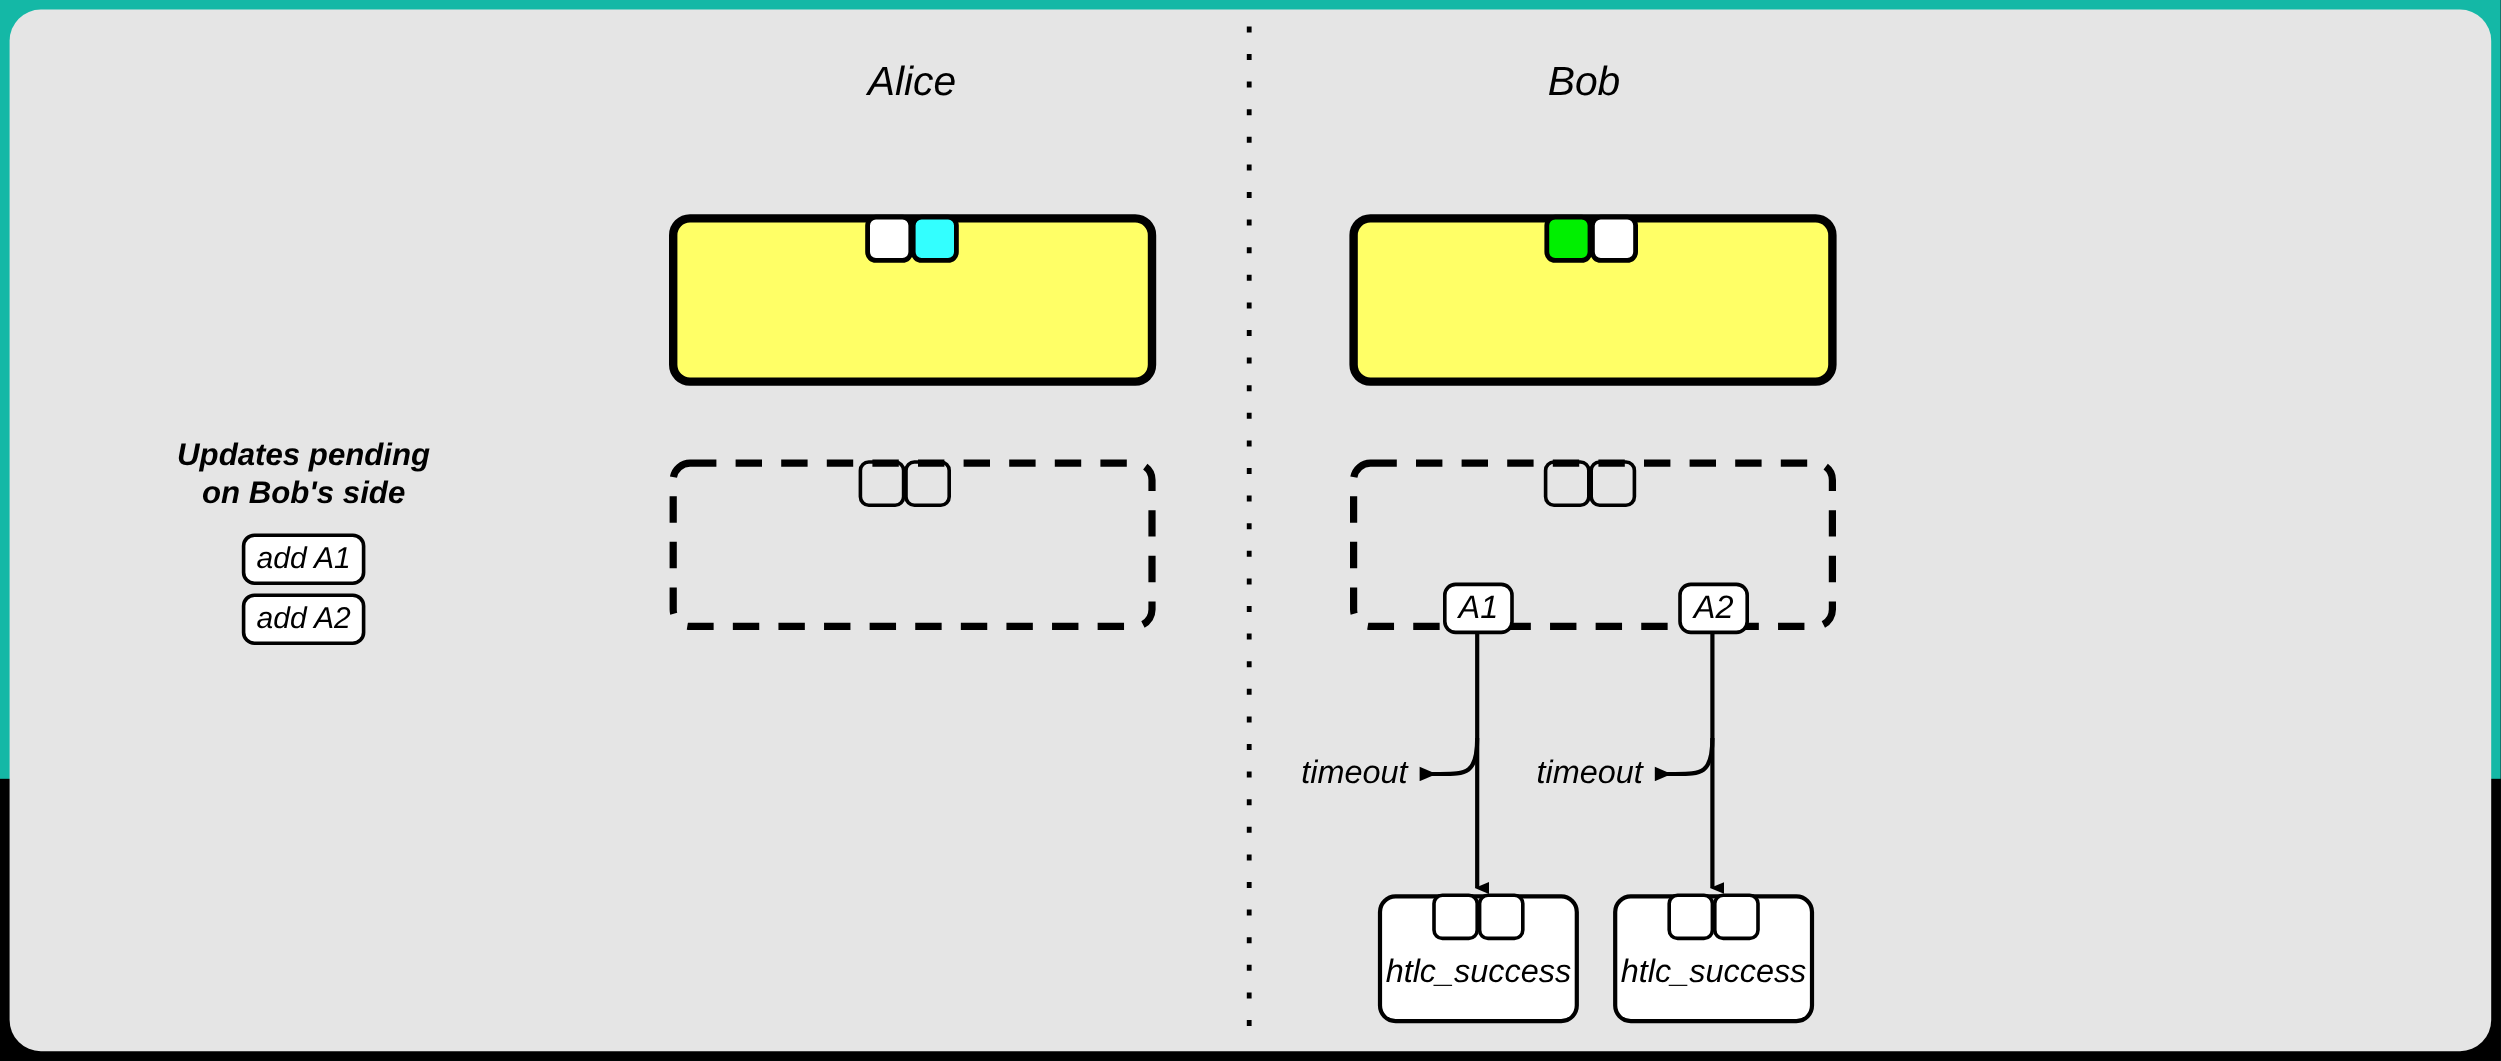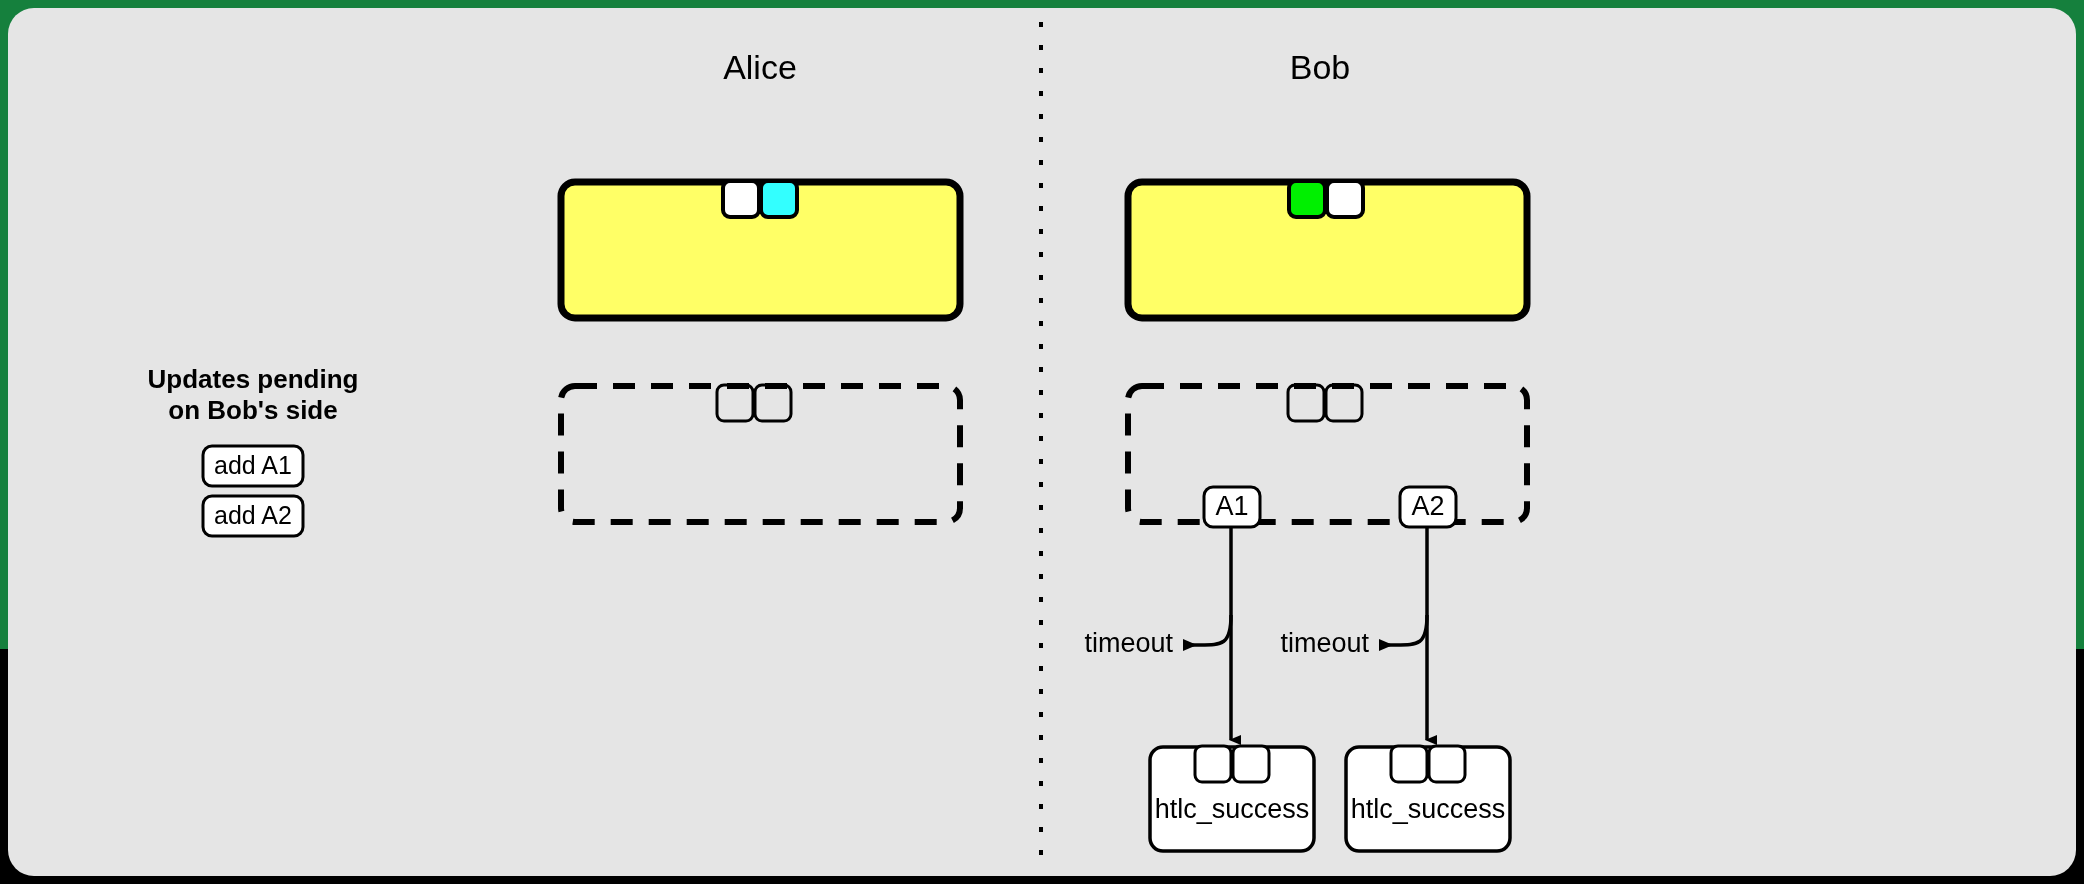--- a/index.html
+++ b/index.html
@@ -7,22 +7,23 @@
     padding: 0;
     background: #000000;
     width: 2084px;
     height: 884px;
     overflow: hidden;
   }
   #stage {
     position: relative;
     width: 2084px;
     height: 649px;
-    background: #15803d;
+    background: #14b8a6;
     font-family: "Liberation Sans", sans-serif;
+    font-style: italic;
   }
   #diagram-svg {
     display: block;
     width: 2084px;
     height: 884px;
   }
   .panel-bg { fill: #e5e5e5; }
   .party-title {
     font-family: "Liberation Sans", sans-serif;
     font-size: 34px;

